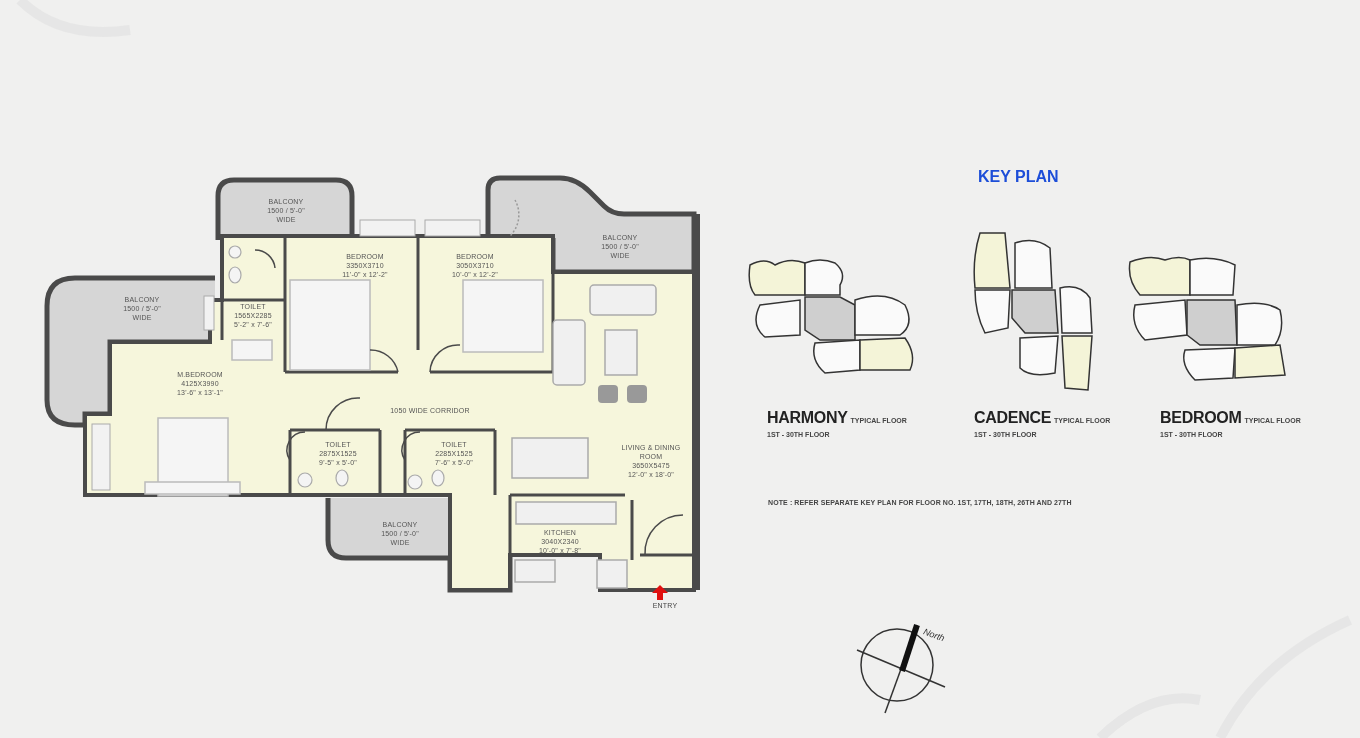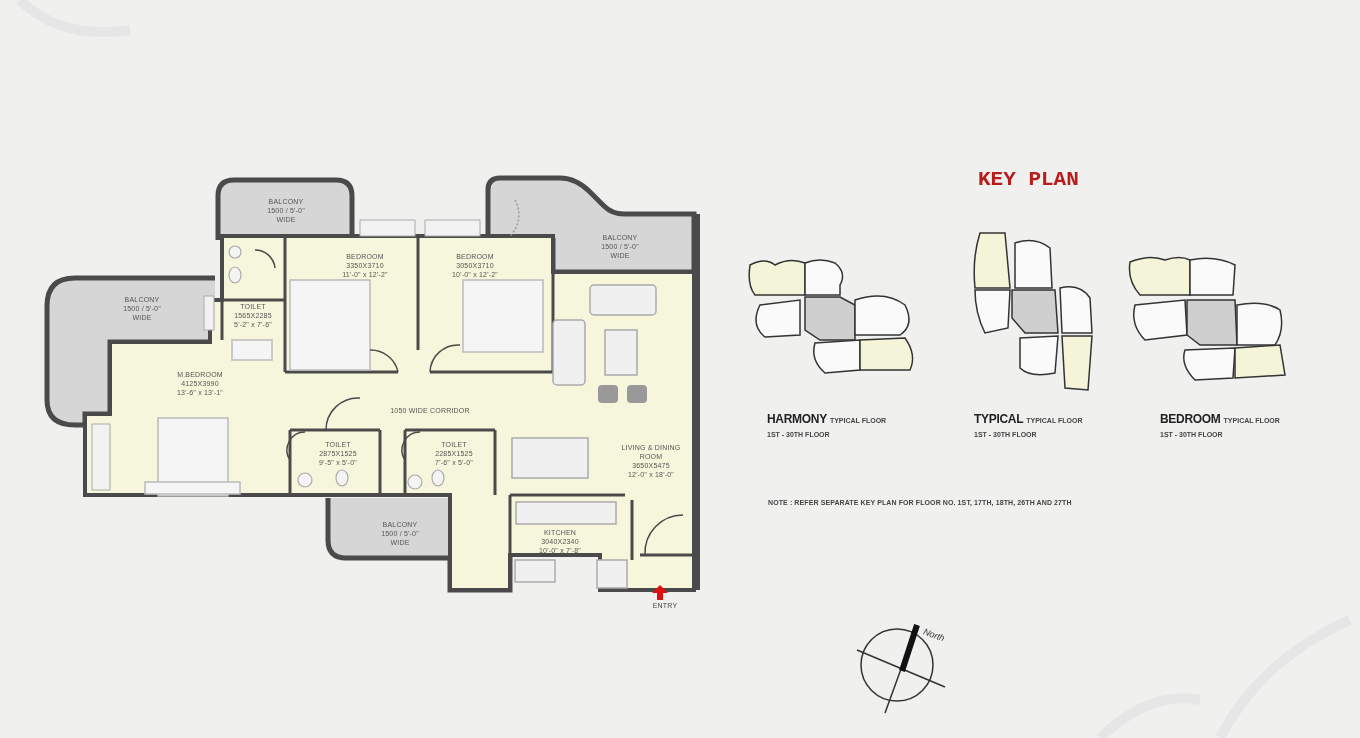--- a/index.html
+++ b/index.html
@@ -1,20 +1,20 @@
 <!DOCTYPE html>
 <html><head>
 <meta charset="utf-8">
 <style>
   html,body{margin:0;padding:0;}
   body{width:1360px;height:738px;background:#f0f0ef;position:relative;overflow:hidden;font-family:"Liberation Sans",sans-serif;}
   .abs{position:absolute;}
   .lbl{position:absolute;font-family:"Liberation Sans",sans-serif;font-size:7px;color:#555;text-align:center;line-height:9px;letter-spacing:0.2px;white-space:nowrap;}
-  .kp-title{font-family:Liberation Mono, monospace;font-weight:bold;font-size:21px;color:#b91c1c;}
-  .tw-name{font-weight:bold;font-size:12px;color:#222;letter-spacing:-0.3px;}
+  .kp-title{font-family:Liberation Sans, sans-serif;font-weight:bold;font-size:16px;color:#1d4ed8;}
+  .tw-name{font-weight:bold;font-size:16px;color:#222;letter-spacing:-0.3px;}
   .tw-sub{font-weight:bold;font-size:7px;color:#444;margin-left:3px;}
   .tw-floor{font-weight:bold;font-size:7px;color:#444;margin-top:4px;}
   .note{font-weight:bold;font-size:7px;color:#444;letter-spacing:0.1px;}
 </style>
 </head>
 <body>
 
 <svg class="abs" style="left:0;top:0" width="1360" height="738">
   <g stroke="#e4e4e4" fill="none" stroke-width="10" opacity="0.8">
     <path d="M20 0 Q60 40 130 30"></path>
@@ -212,21 +212,21 @@
     <path d="M60 100 L110 98 L108 128 L70 130 Q55 115 60 100Z" fill="#fafafa"></path>
     <path d="M110 98 L155 95 L160 125 L110 128Z" fill="#f4f4d8"></path>
   </g>
 </svg>
 
 <div class="abs" style="left:767px;top:409px">
   <span class="tw-name">HARMONY</span><span class="tw-sub">TYPICAL FLOOR</span>
   <div class="tw-floor">1ST - 30TH FLOOR</div>
 </div>
 <div class="abs" style="left:974px;top:409px">
-  <span class="tw-name">TYPICAL</span><span class="tw-sub">TYPICAL FLOOR</span>
+  <span class="tw-name">CADENCE</span><span class="tw-sub">TYPICAL FLOOR</span>
   <div class="tw-floor">1ST - 30TH FLOOR</div>
 </div>
 <div class="abs" style="left:1160px;top:409px">
   <span class="tw-name">BEDROOM</span><span class="tw-sub">TYPICAL FLOOR</span>
   <div class="tw-floor">1ST - 30TH FLOOR</div>
 </div>
 
 <div class="abs note" style="left:768px;top:499px">NOTE : REFER SEPARATE KEY PLAN FOR FLOOR NO. 1ST, 17TH, 18TH, 26TH AND 27TH</div>
 
 <svg class="abs" style="left:845px;top:615px" width="120" height="100">

